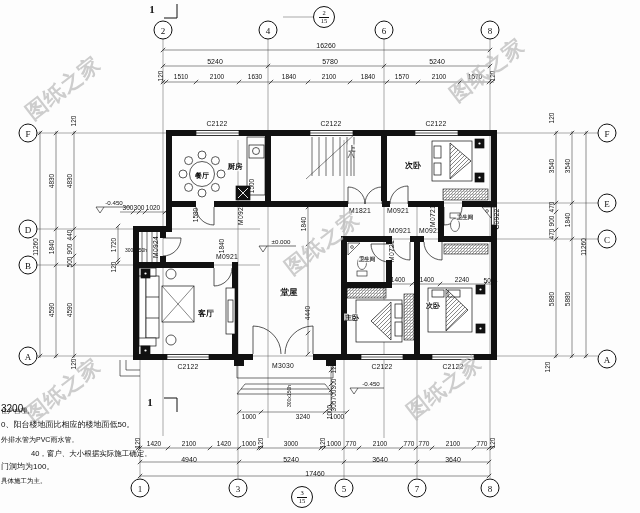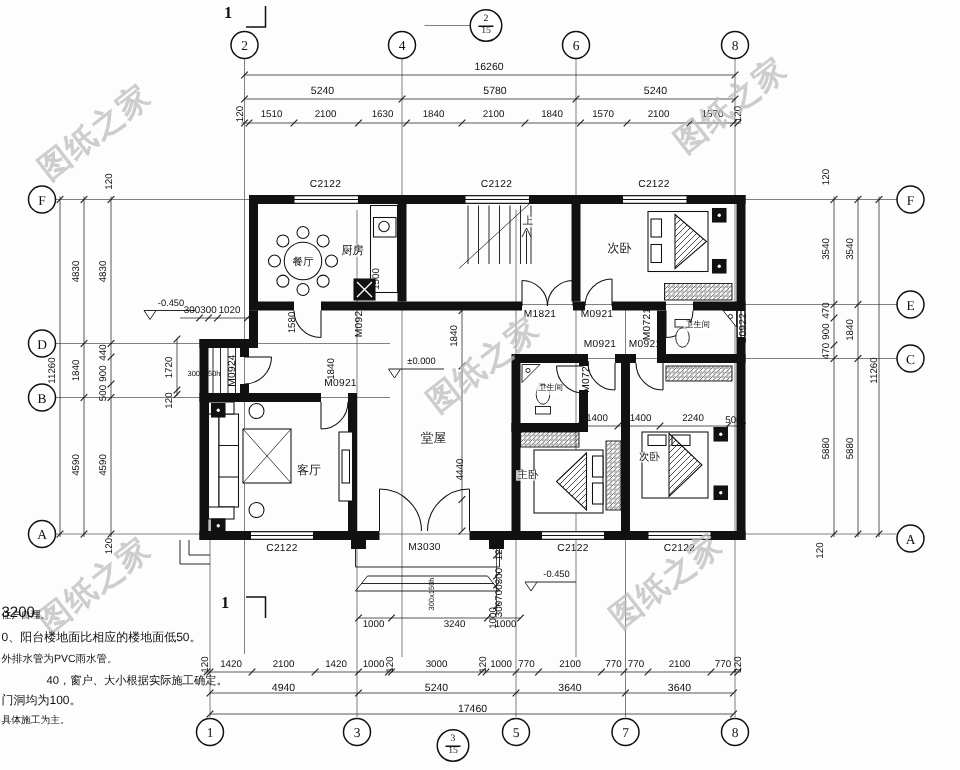--- a/index.html
+++ b/index.html
@@ -4,21 +4,21 @@
 <style>
   html,body{margin:0;padding:0;background:#fff;}
   #canvas{position:relative;width:640px;height:513px;background:#fdfdfd;overflow:hidden;
           font-family:"Liberation Sans","DejaVu Sans",sans-serif;color:#111;}
   #plan{position:absolute;left:0;top:0;}
   .lab{position:absolute;transform:translate(-50%,-50%);white-space:nowrap;color:#111;line-height:1;}
   .rot{transform:translate(-50%,-50%) rotate(-90deg);}
   .dim{font-size:6.5px;}
   .dimb{font-size:7px;}
   .open{font-size:6.8px;letter-spacing:0.2px;}
-  .room{font-weight:normal;background:rgba(255,255,255,0.75);padding:0 1px;}
+  .room{font-weight:bold;background:rgba(255,255,255,0.75);padding:0 1px;}
   .lvl{font-size:6.2px;}
   .tiny{font-size:5px;}
   .bubble{position:absolute;width:17px;height:17px;border:0.9px solid #111;border-radius:50%;
           background:#fff;transform:translate(-50%,-50%);display:flex;align-items:center;justify-content:center;
           font-family:"Liberation Serif","DejaVu Serif",serif;font-size:9px;}
   .detail{position:absolute;width:20px;height:20px;border:0.9px solid #111;border-radius:50%;background:#fff;
           transform:translate(-50%,-50%);display:flex;flex-direction:column;align-items:center;justify-content:center;
           font-family:"Liberation Serif","DejaVu Serif",serif;font-size:6.5px;line-height:1;}
   .detail .den{border-top:0.8px solid #111;padding:0 2px;}
   .sect{position:absolute;transform:translate(-50%,-50%);font-family:"Liberation Serif","DejaVu Serif",serif;

